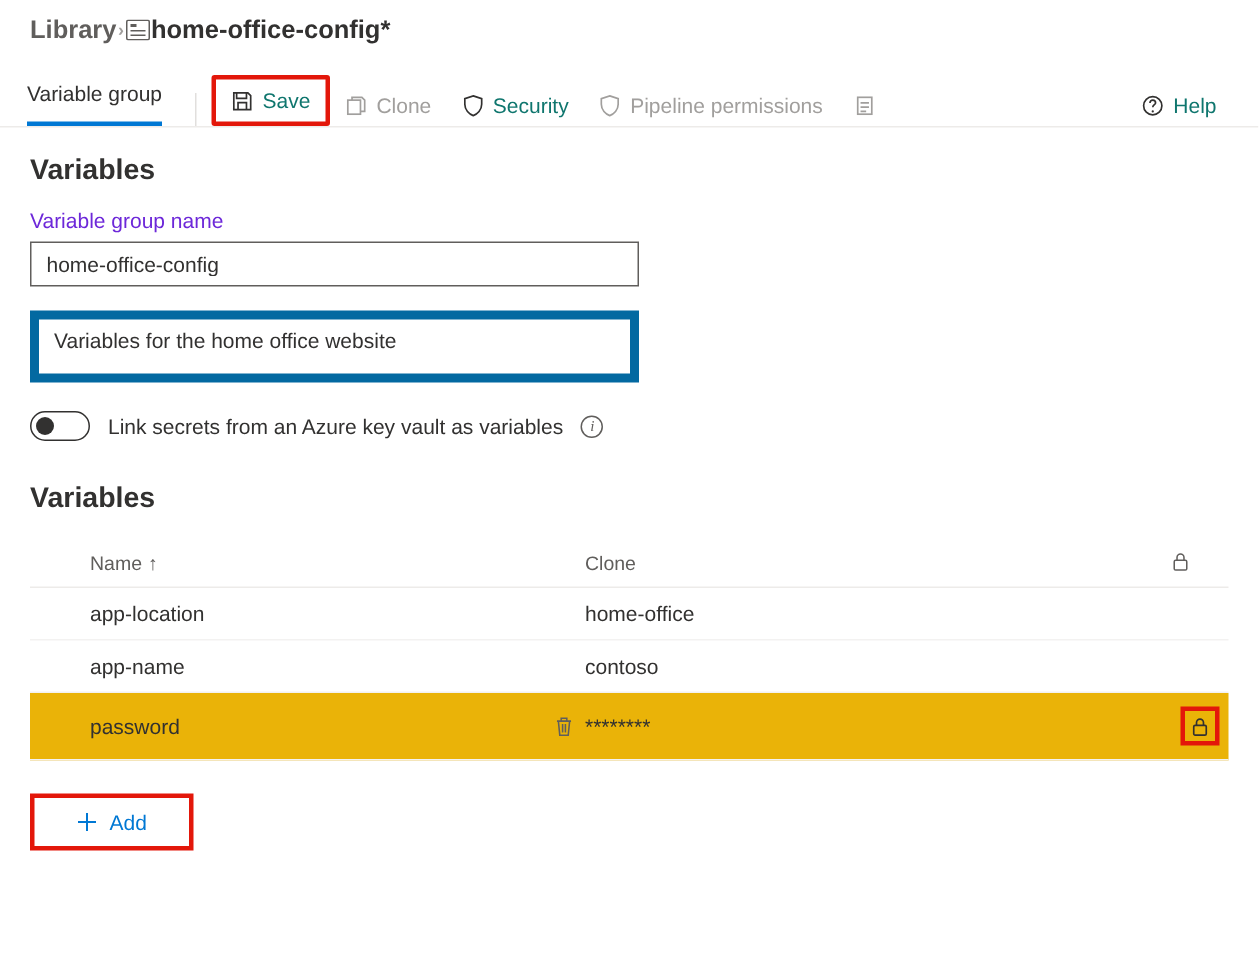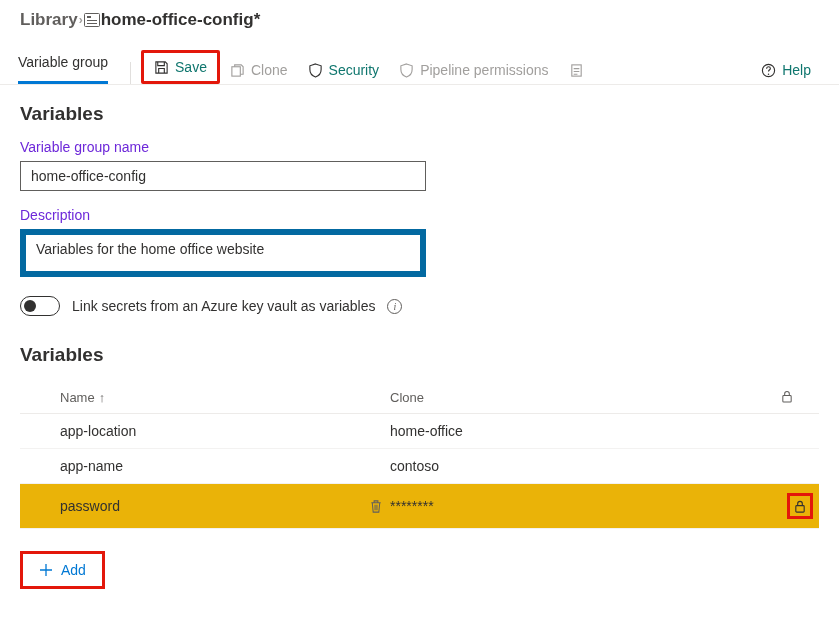--- a/index.html
+++ b/index.html
@@ -163,21 +163,21 @@
       display:inline-flex; align-items:center; justify-content:center;
       width:26px; height:26px;
     }
     .lock-highlight { border: 3px solid #e3170a; }
     .add-btn {
       display: inline-flex;
       align-items: center;
       gap: 8px;
       color: #0078d4;
       font-size: 14px;
-      padding: 8px 16px;
+      padding: 8px 28px;
       cursor: pointer;
       margin-top: 22px;
     }
     .add-highlight { border: 3px solid #e3170a; }
     svg { display: block; }
   </style>
 </head>
 <body>
 
 <div class="breadcrumb">
@@ -261,21 +261,20 @@
 <div class="content">
 
   <h2 class="section">Variables</h2>
 
   <div class="field-block">
     <div class="field-label">Variable group name</div>
     <input class="text-input" type="text" value="home-office-config" style="">
   </div>
 
   <div class="field-block">
-    <div class="field-label">Description</div>
     <textarea class="text-area" style="">Variables for the home office website</textarea>
   </div>
 
   <div class="toggle-row">
     <div class="toggle">
       <div class="knob"></div>
     </div>
     <span>Link secrets from an Azure key vault as variables</span>
     <span class="info-icon">i</span>
   </div>

